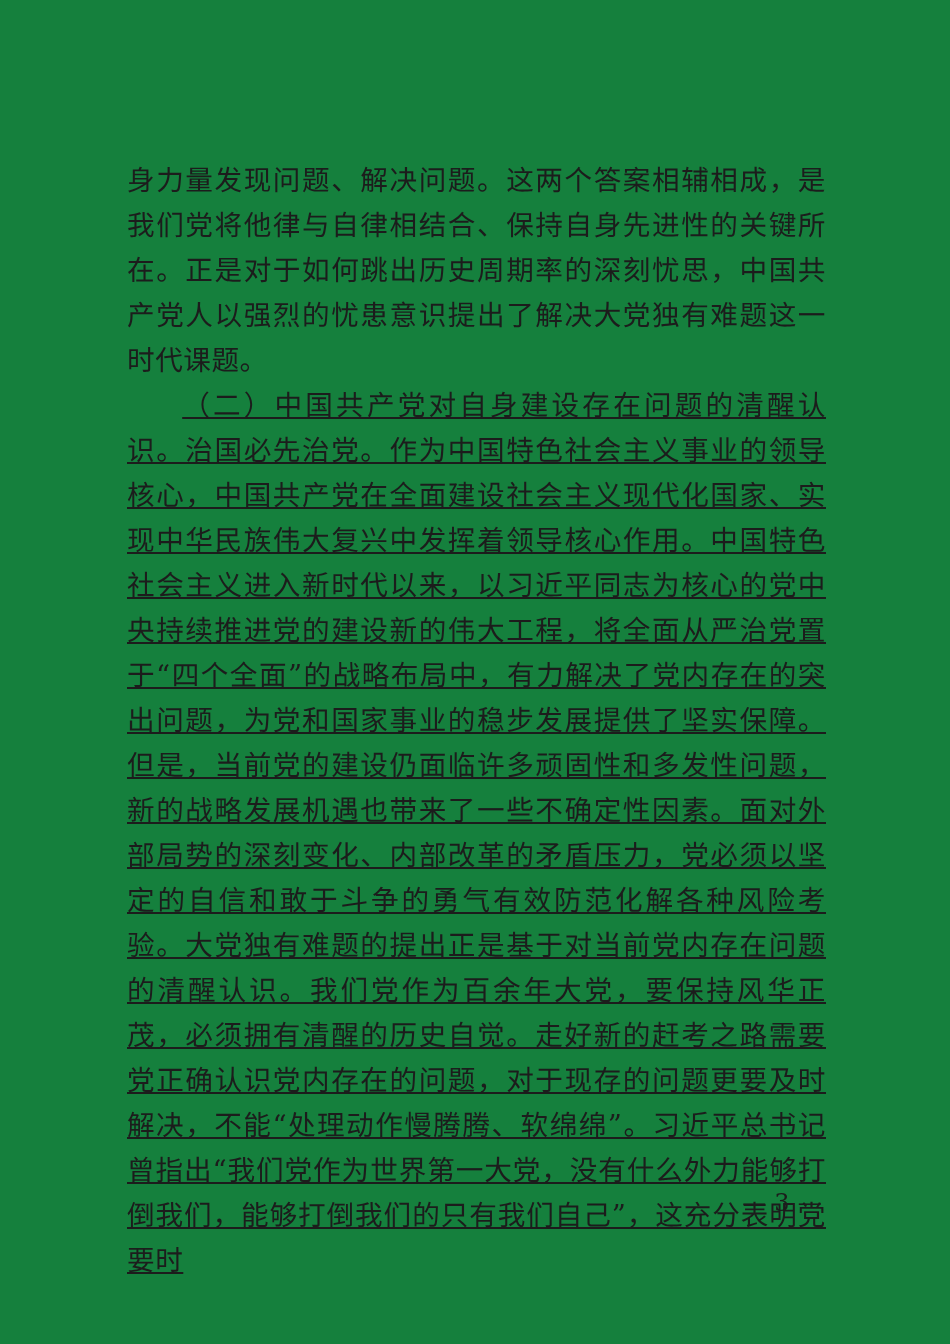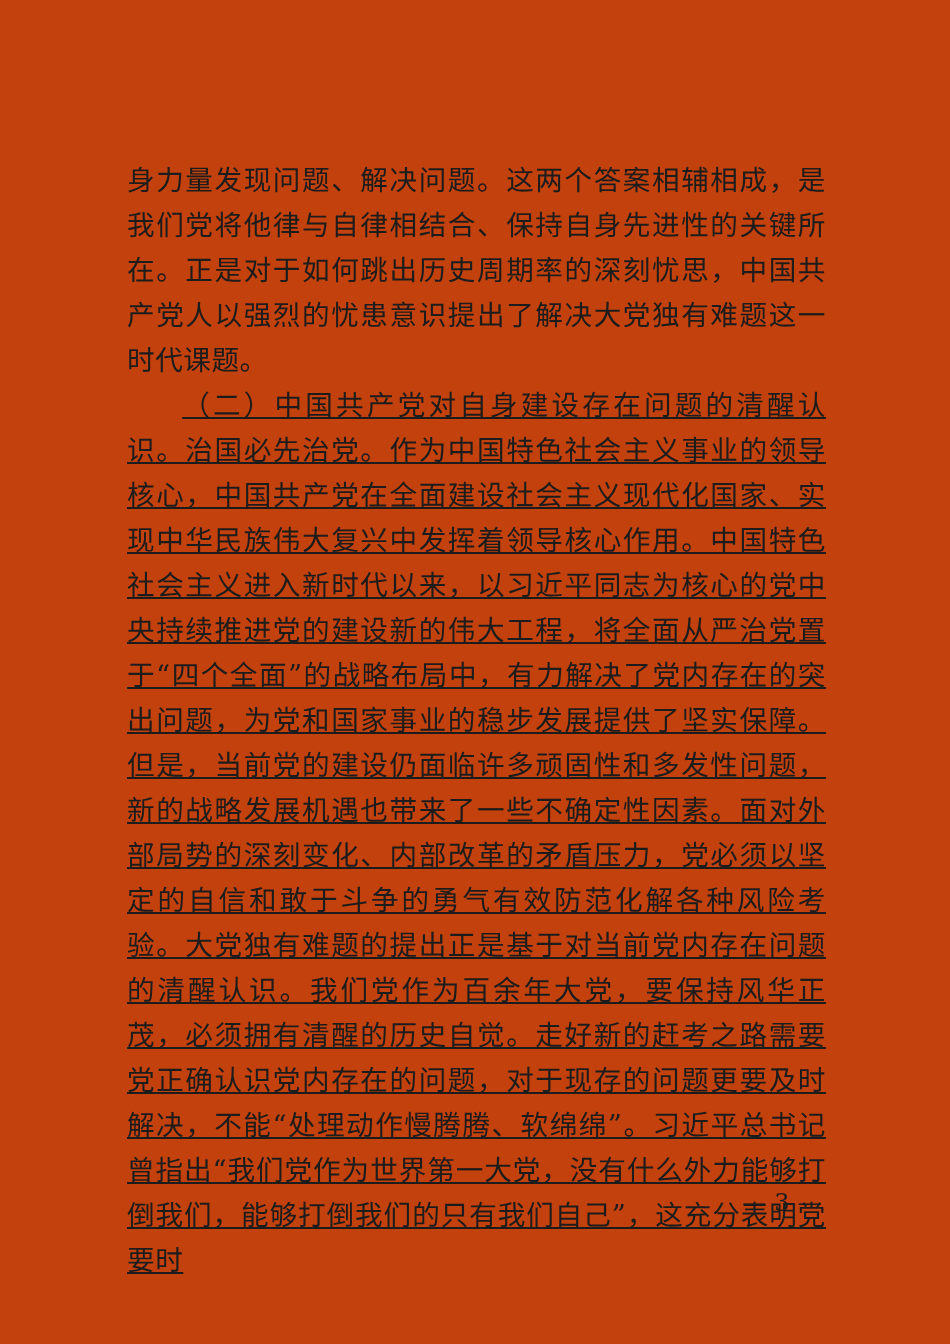--- a/index.html
+++ b/index.html
@@ -18,21 +18,21 @@
     -webkit-font-smoothing: antialiased;
   }
 
   
   .page {
     position: absolute;
     left: 0;
     top: 0;
     width: 950px;
     height: 1344px;
-    background: #c2410c;
+    background: #15803d;
   }
 
   
   .text-column {
     position: absolute;
     left: 127px;
     top: 158px;
     width: 699px;
   }
 

